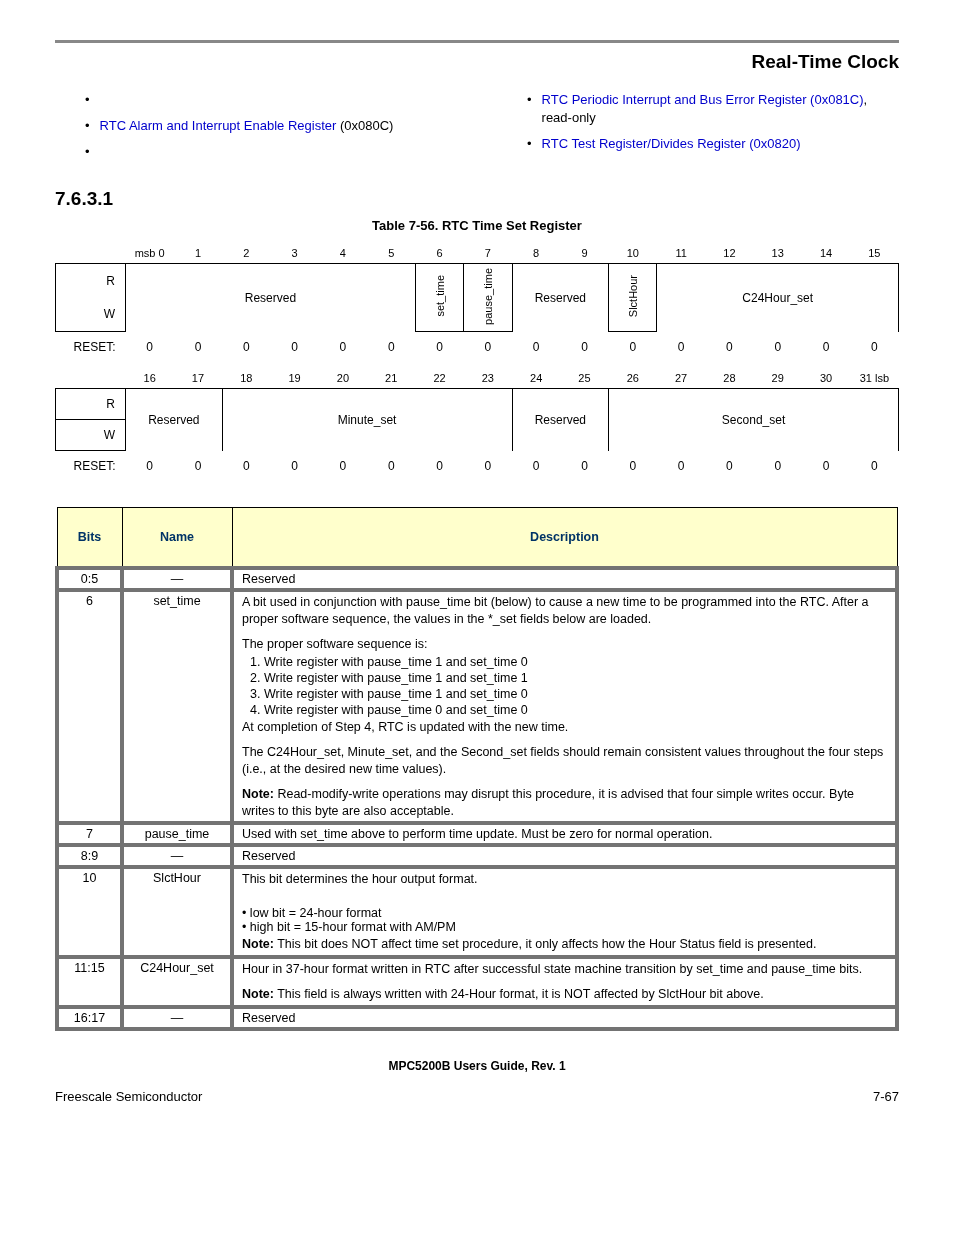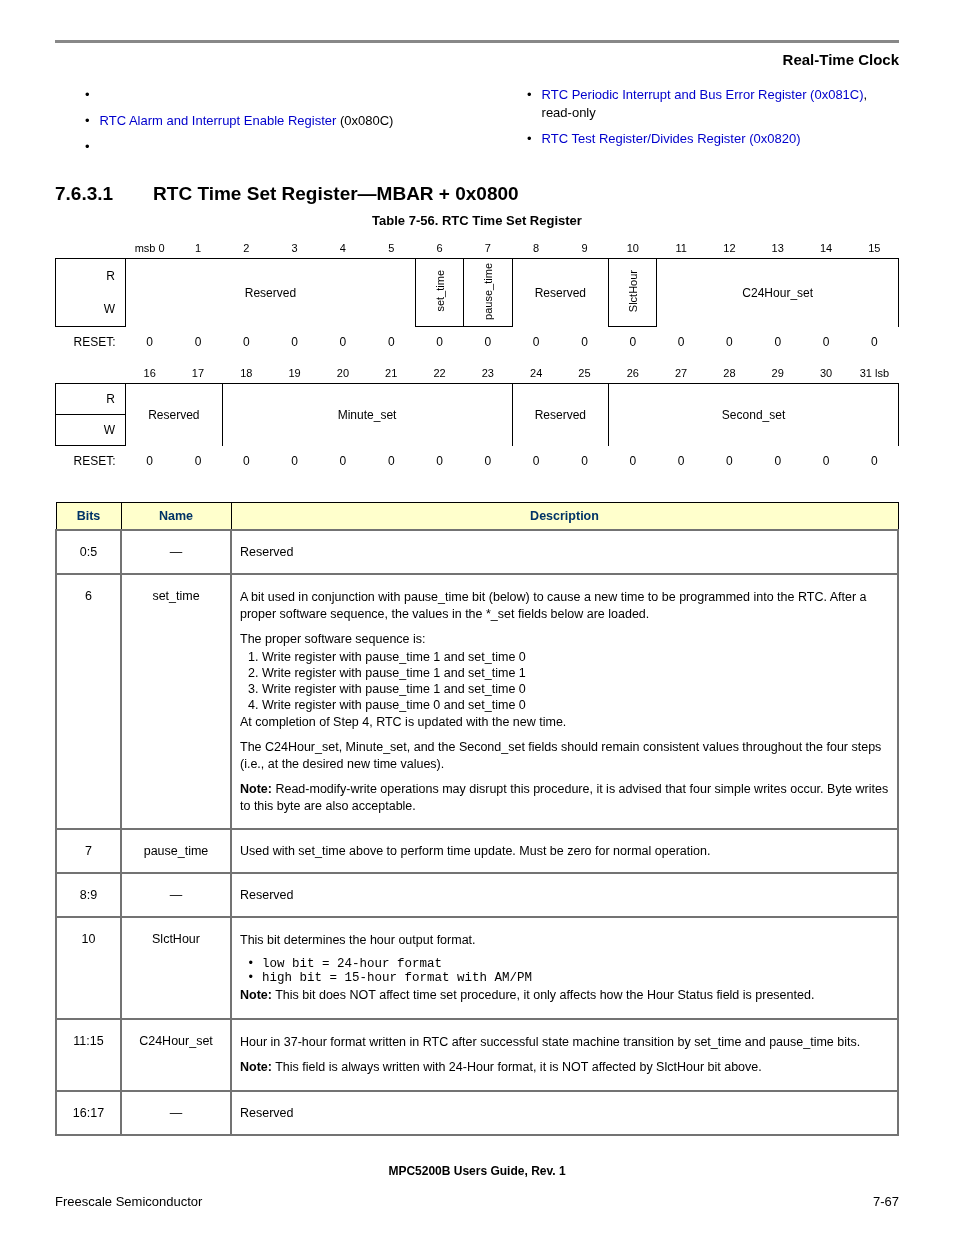--- a/index.html
+++ b/index.html
@@ -12,21 +12,21 @@
     box-sizing: border-box;
   }
   .topbar {
     height: 3px;
     background: #888;
     margin-bottom: 8px;
   }
   .header-label {
     text-align: right;
     font-weight: bold;
-    font-size: 15px;
+    font-size: 19px;
     margin-bottom: 18px;
   }
   .links-row {
     display: flex;
     gap: 40px;
     margin-bottom: 4px;
   }
   .links-col {
     flex: 1;
   }
@@ -95,49 +95,49 @@
   .no-top { border-top: none; }
   .reset-row td { padding-top: 8px; padding-bottom: 14px; }
   .desc-table {
     border-collapse: collapse;
     width: 100%;
     font-size: 12.5px;
   }
   .desc-table th {
     background: #ffffcc;
     border: 1px solid #000;
-    padding: 6px 8px;
+    padding: 22px 8px;
     font-weight: bold;
     color: #003366;
     text-align: center;
   }
   .desc-table td {
-    border: 2px solid #737373;
-    padding: 14px 8px;
+    border: 4px solid #737373;
+    padding: 2px 8px;
     vertical-align: top;
     text-align: left;
   }
   .desc-table td.center { text-align: center; }
   .desc-para { margin: 0 0 8px 0; line-height: 1.35; }
   .desc-para:last-child { margin-bottom: 0; }
   .desc-list { margin: 0 0 0 22px; padding: 0; }
   .desc-list li { margin-bottom: 2px; }
   .footer-center {
     text-align: center;
     font-weight: bold;
     font-size: 12px;
     margin-top: 28px;
     margin-bottom: 16px;
   }
   .footer-row {
     display: flex;
     justify-content: space-between;
     font-size: 13px;
   }
-  ul.bul { list-style: none; margin: 4px 0 0 7px; padding: 0; font-family: Liberation Mono, monospace;}
+  ul.bul { list-style: none; margin: 4px 0 0 0; padding: 0;}
   ul.bul li::before { content: "• "; }
 </style>
 </head>
 <body>
 
 <div class="topbar"></div>
 <div class="header-label">Real-Time Clock</div>
 
 <div class="links-row">
   <div class="links-col">
@@ -159,21 +159,20 @@
     </div>
     <div class="link-item">
       <span class="bullet">•</span>
       <span class="link-text"><a href="#"><span>RTC Test Register/Divides Register</span><span> (0x0820)</span></a></span>
     </div>
   </div>
 </div>
 
 <div class="section-heading">
   <span class="section-num">7.6.3.1</span>
-  <span>RTC Time Set Register—MBAR + 0x0800</span>
 </div>
 <div class="table-caption">Table 7-56. RTC Time Set Register</div>
 
 <table class="reg-table">
   <tbody>
       <tr>
     <td class="lab-col"></td>
     <td class="bit-cell">msb 0</td>
     <td class="bit-cell">1</td>
     <td class="bit-cell">2</td>
@@ -319,21 +318,21 @@
   <tr>
     <td class="center">8:9</td>
     <td class="center">—</td>
     <td>Reserved</td>
   </tr>
 
   <tr>
     <td class="center">10</td>
     <td class="center">SlctHour</td>
     <td>
-      <p class="desc-para" style="margin-bottom:8px">This bit determines the hour output format.</p>
+      <p class="desc-para" style="margin-bottom:18px">This bit determines the hour output format.</p>
       <ul class="bul">
         <li>low bit = 24-hour format</li>
         <li>high bit = 15-hour format with AM/PM</li>
       </ul>
       <p class="desc-para" style="margin-top:2px"><b>Note:</b><span>  This bit does NOT affect time set procedure, it only affects how the Hour Status field is presented.</span></p>
     </td>
   </tr>
 
   <tr>
     <td class="center">11:15</td>

